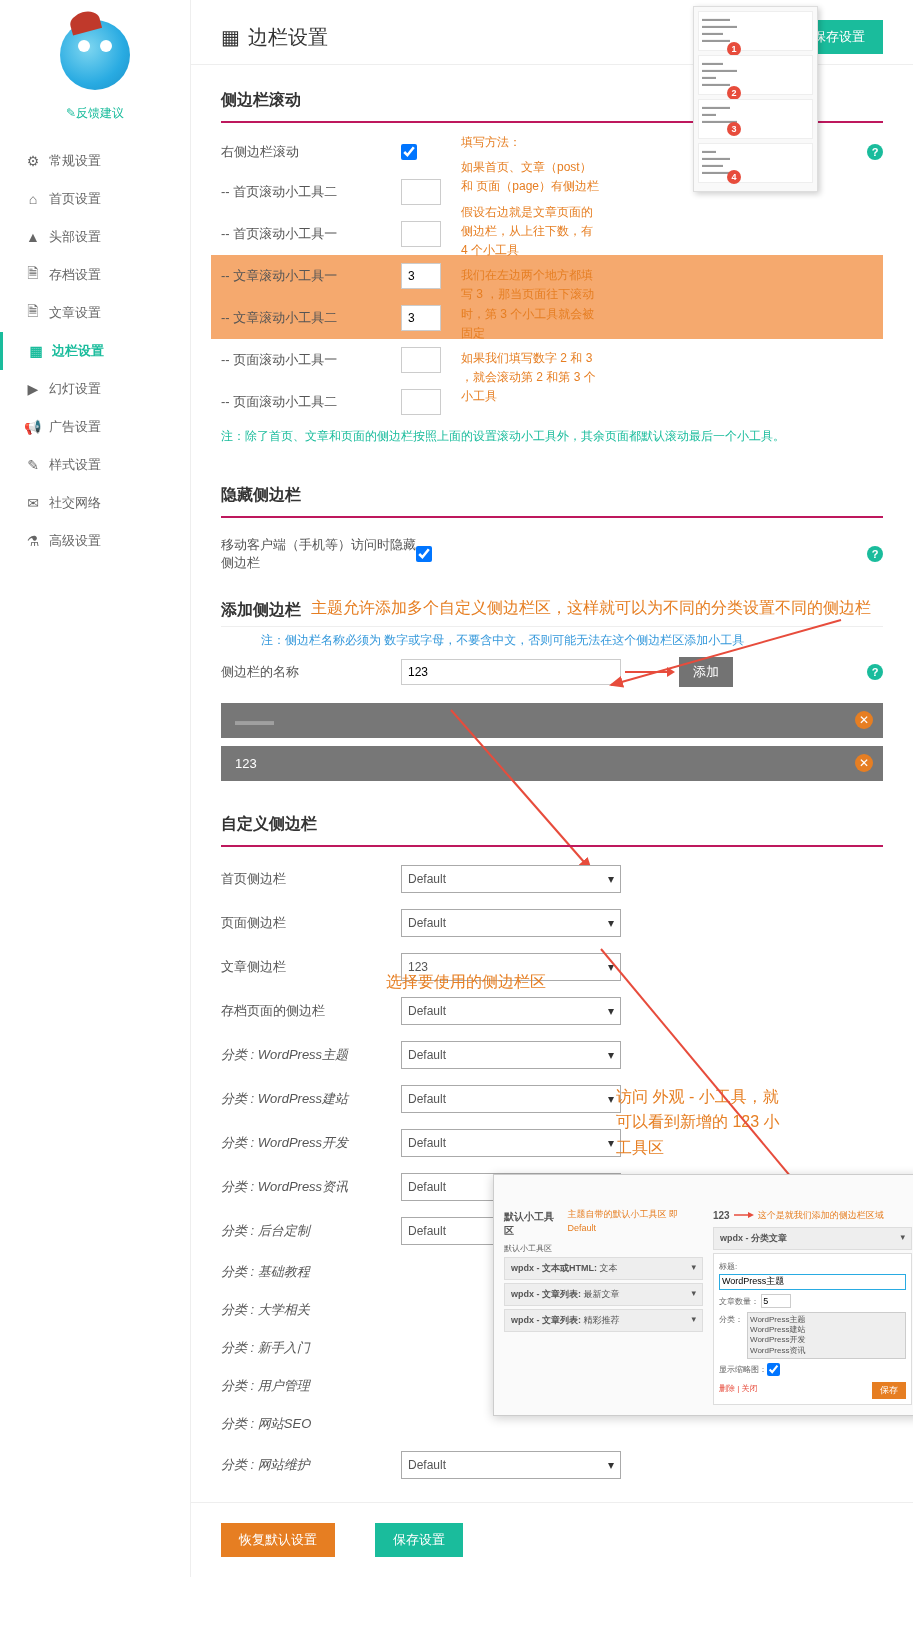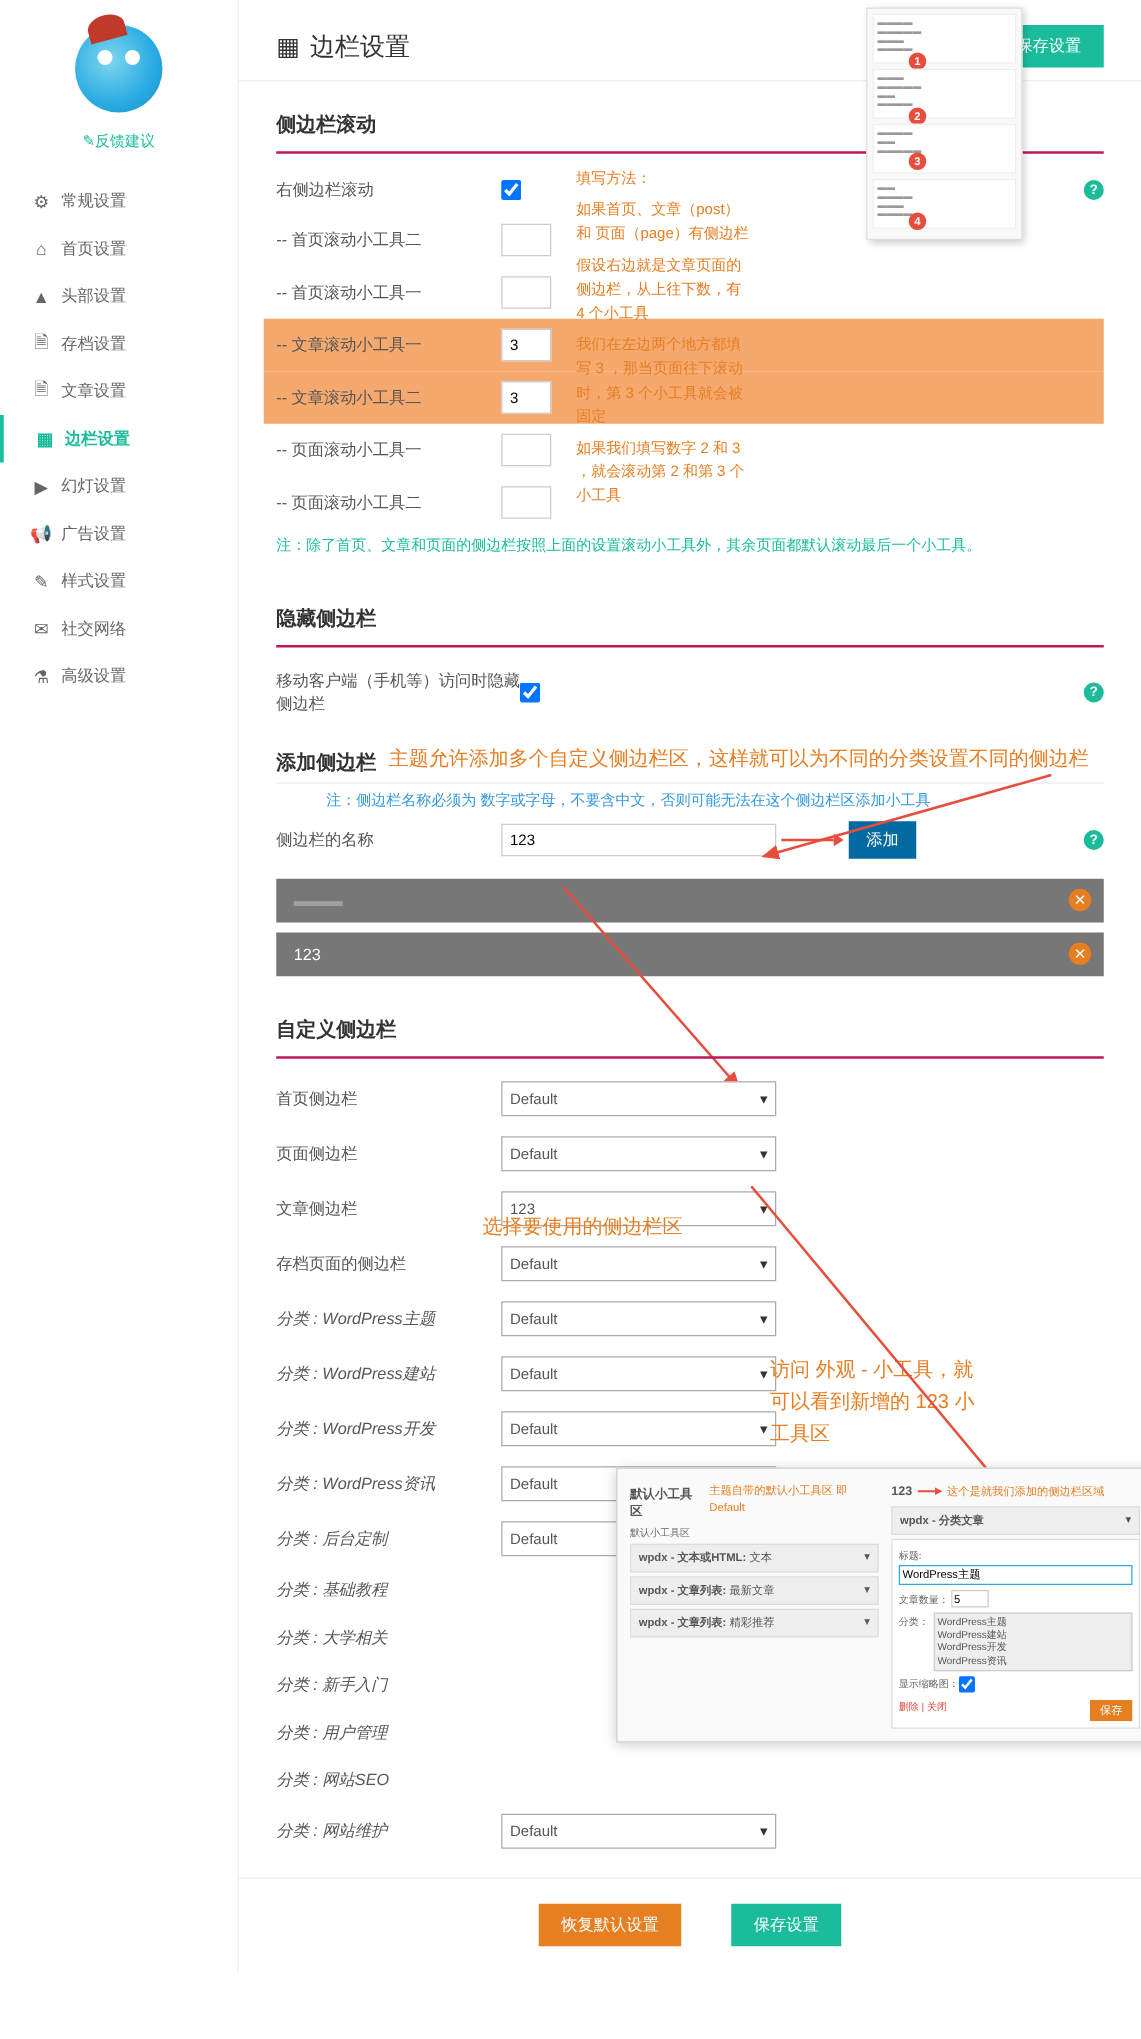--- a/index.html
+++ b/index.html
@@ -11,48 +11,48 @@
 .avatar::after { content: ""; position: absolute; top: 20px; left: 18px; width: 12px; height: 12px; background: #fff; border-radius: 50%; box-shadow: 22px 0 0 #fff; }
 .feedback-link { color: #1abc9c; font-size: 12px; display: block; margin-bottom: 20px; }
 .nav-item { display: flex; align-items: center; padding: 10px 25px; color: #666; cursor: pointer; font-size: 13px; text-align: left; }
 .nav-item.active { border-left: 3px solid #1abc9c; color: #1abc9c; font-weight: bold; }
 .nav-icon { width: 16px; height: 16px; margin-right: 8px; display: inline-flex; align-items: center; justify-content: center; font-size: 14px; }
 .main { flex: 1; border-left: 1px solid #eee; padding: 0; }
 .header { display: flex; justify-content: space-between; align-items: center; padding: 20px 30px 10px; border-bottom: 1px solid #eee; }
 .page-title { font-size: 20px; font-weight: normal; color: #333; display: flex; align-items: center; gap: 8px; }
 .btn { padding: 8px 18px; border: none; font-size: 13px; cursor: pointer; color: #fff; }
 .btn-green { background: #1abc9c; }
-.btn-blue { background: #0369a1; padding: 6px 14px; }
+.btn-blue { background: #737373; padding: 6px 14px; }
 .btn-orange { background: #e67e22; }
 .section { padding: 15px 30px; }
 .section-title { font-size: 16px; font-weight: bold; color: #333; padding: 10px 0; border-bottom: 2px solid #be185d; margin-bottom: 10px; }
 .field-row { display: flex; align-items: center; padding: 8px 0; min-height: 38px; }
 .field-row.highlighted { background: #f5a96e; margin-left: -10px; padding-left: 10px; }
 .field-label { width: 180px; font-size: 13px; color: #555; }
 .field-label.italic { font-style: italic; }
 .field-input { width: 40px; height: 26px; border: 1px solid #ccc; padding: 2px 6px; font-size: 12px; text-align: left; }
 .field-input.wide { width: 220px; }
 .field-check { width: 16px; height: 16px; }
 .help-icon { width: 16px; height: 16px; border-radius: 50%; background: #1abc9c; color: #fff; font-size: 11px; display: inline-flex; align-items: center; justify-content: center; margin-left: auto; font-weight: bold; }
 .orange-text { color: #e67e22; font-size: 16px; line-height: 1.6; }
 .blue-text { color: #3498db; font-size: 12px; }
 .green-note { color: #1abc9c; font-size: 12px; padding: 5px 0 15px; }
 .sidebar-bar { background: #777; color: #fff; padding: 10px 14px; margin: 8px 0; position: relative; }
 .sidebar-bar.blurred { color: rgba(255,255,255,0.3); }
 .delete-badge { position: absolute; right: 10px; top: 50%; transform: translateY(-50%); width: 18px; height: 18px; border-radius: 50%; background: #e67e22; display: flex; align-items: center; justify-content: center; color: #fff; font-size: 12px; }
 .select-box { width: 220px; height: 28px; border: 1px solid #aaa; padding: 2px 6px; font-size: 12px; background: #fff; position: relative; display: flex; align-items: center; justify-content: space-between; }
 .select-box::after { content: "▾"; font-size: 12px; color: #333; }
-.footer { display: flex; justify-content: center; padding: 20px 30px; border-top: 1px solid #eee; gap: 40px; }
+.footer { display: flex; justify-content: flex-start; padding: 20px 30px; border-top: 1px solid #eee; gap: 40px; }
 .scroll-annotation-box { position: absolute; width: 130px; font-size: 12px; }
 .preview-box { position: absolute; width: 125px; border: 1px solid #ddd; background: #f9f9f9; box-shadow: 2px 2px 6px rgba(0,0,0,0.2); padding: 4px; }
 .preview-block { background: #fff; border: 1px solid #eee; margin-bottom: 4px; padding: 3px; font-size: 7px; color: #999; position: relative; min-height: 40px; }
 .num-badge { position: absolute; width: 14px; height: 14px; border-radius: 50%; background: #e74c3c; color: #fff; font-size: 9px; font-weight: bold; display: flex; align-items: center; justify-content: center; }
 .annotation-area { position: relative; }
 .widget-preview { position: absolute; right: -15px; top: 1095px; width: 430px; border: 1px solid #ccc; background: #fafafa; box-shadow: 0 2px 10px rgba(0,0,0,0.2); padding: 10px; font-size: 10px; display: flex; gap: 10px; }
-.widget-col { flex: 1; }
+.widget-col { flex: 1; margin-top: 22px; }
 .widget-hdr { font-weight: bold; font-size: 10px; padding: 3px 0; }
 .widget-item { background: #eee; border: 1px solid #ddd; padding: 4px 6px; margin: 3px 0; font-size: 9px; display: flex; justify-content: space-between; }
 .widget-item .wn { font-weight: bold; }
 .widget-label-sm { font-size: 8px; color: #666; margin: 2px 0; }
 .widget-input-sm { width: 100%; border: 1px solid #29abe2; padding: 2px; font-size: 9px; }
 .widget-num { width: 30px; border: 1px solid #ccc; padding: 1px; font-size: 9px; }
 .widget-sel { border: 1px solid #ccc; background: #eee; padding: 2px; font-size: 8px; line-height: 1.3; }
 .widget-save { background: #e67e22; color: #fff; border: none; padding: 2px 8px; font-size: 9px; float: right; }
 </style>
 </head>

